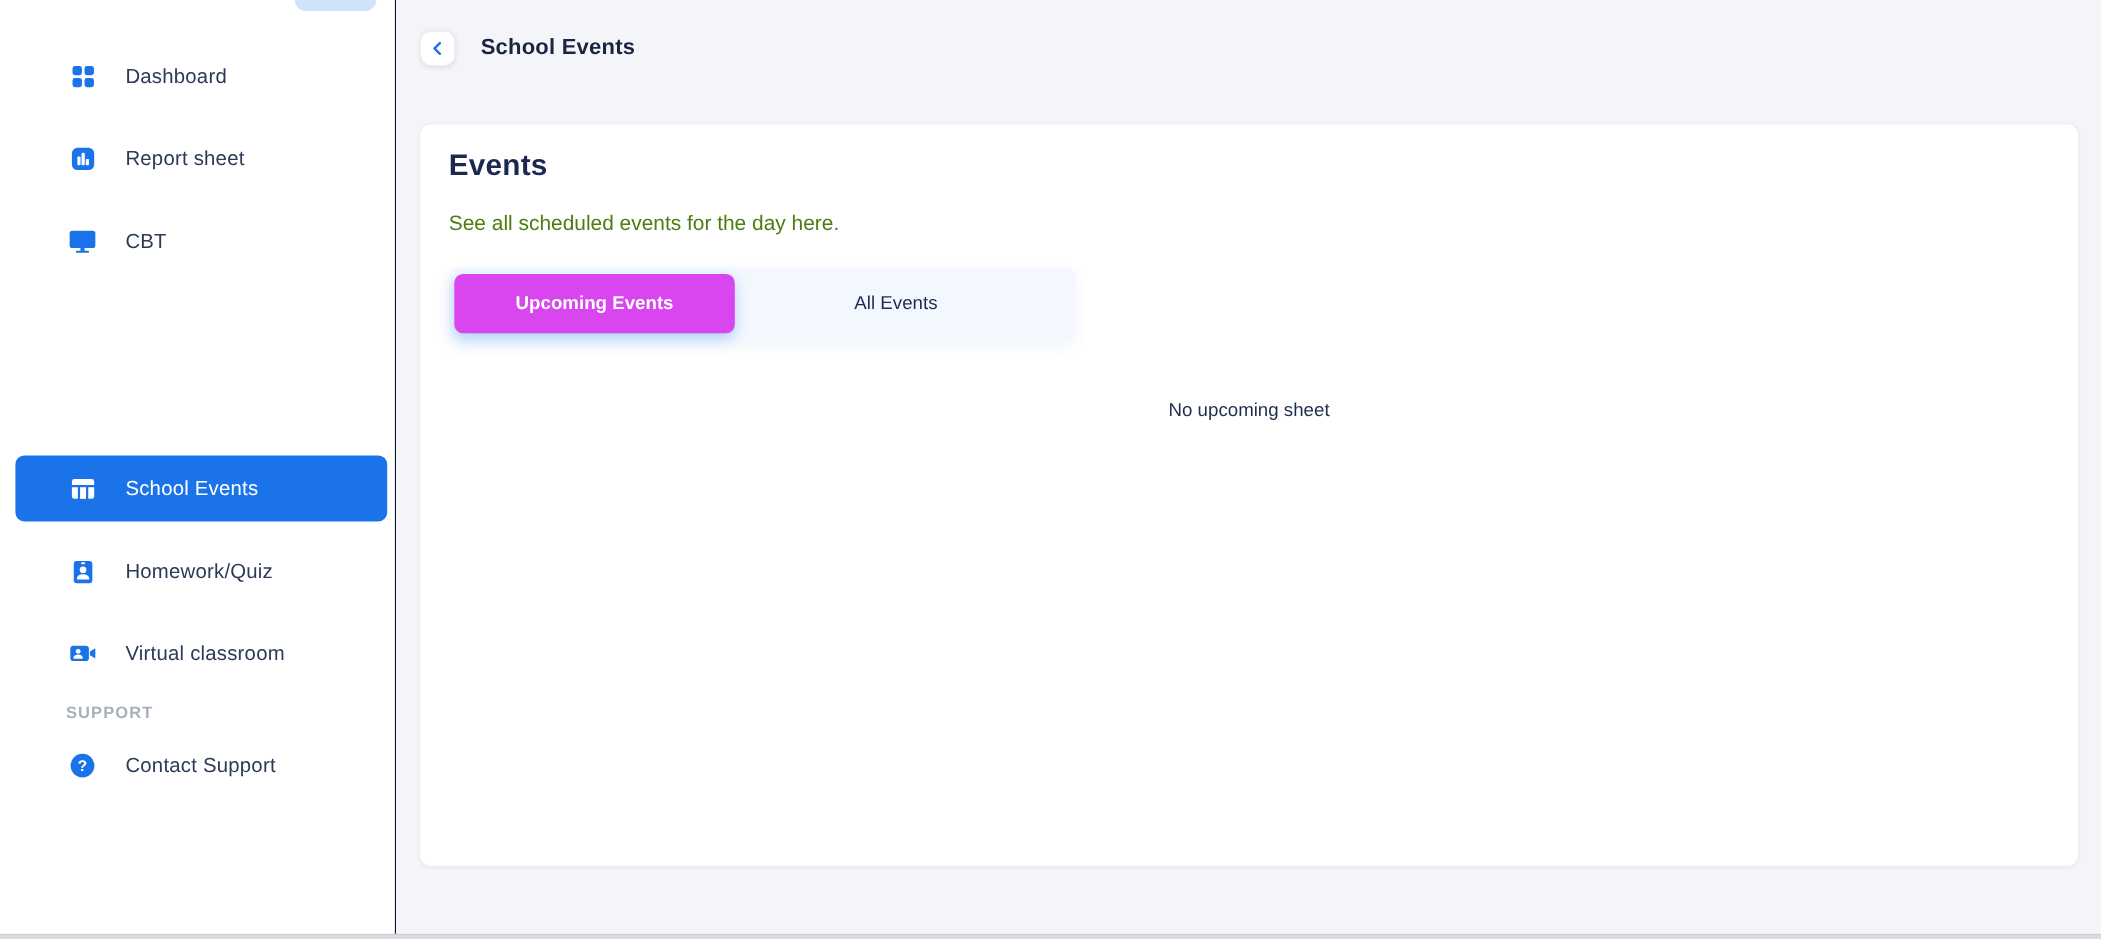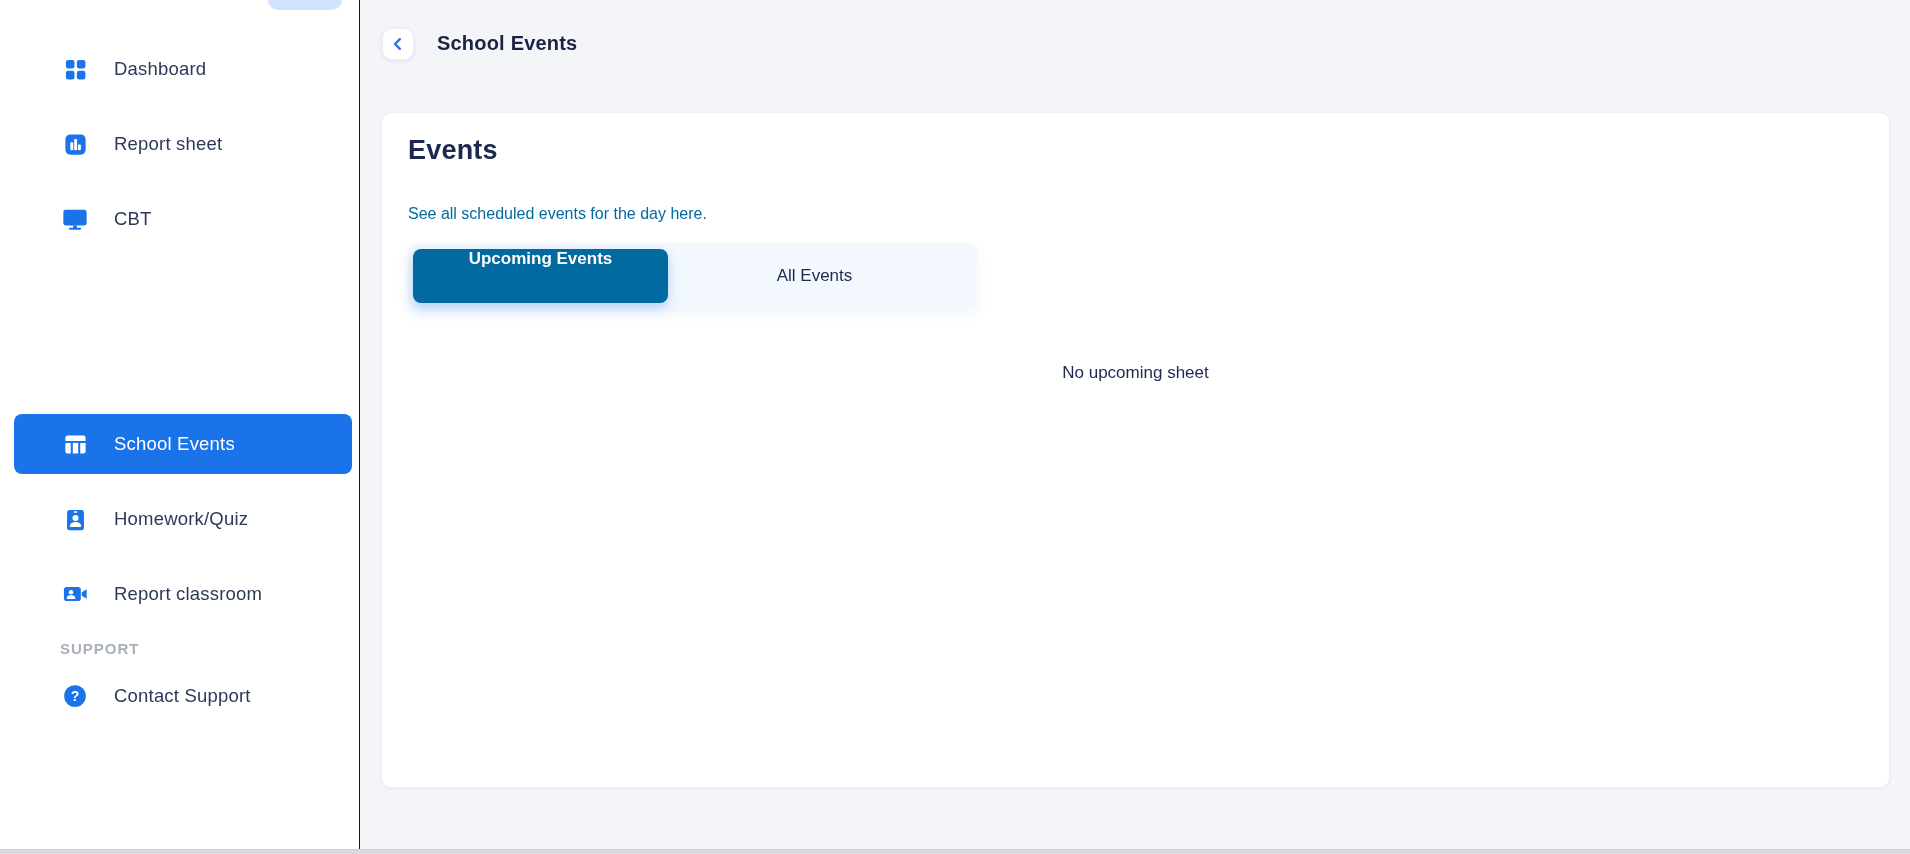--- a/index.html
+++ b/index.html
@@ -28,27 +28,27 @@
     box-shadow:0 1px 4px rgba(20,40,80,.10); display:flex; align-items:center;
     justify-content:center; cursor:pointer; }
   .page-title { position:absolute; left:77px; top:32px; font-size:20px;
     font-weight:bold; color:#1b2343; letter-spacing:.2px; }
 
   .card { position:absolute; left:21px; top:112px; width:1509px; height:676px;
     background:#ffffff; border:1px solid #eceef3; border-radius:10px;
     box-shadow:0 1px 3px rgba(16,24,40,.05); }
   .card-title { position:absolute; left:26px; top:22px; font-size:27px;
     font-weight:bold; color:#1b2850; letter-spacing:.2px; }
-  .card-sub { position:absolute; left:26px; top:92px; font-size:16px; color:#0369a1; }
+  .card-sub { position:absolute; left:26px; top:80px; font-size:19px; color:#4d7c0f; }
 
   .tabs { position:absolute; left:26px; top:130px; width:570px; height:66px;
     background:#f3f8fe; border-radius:10px;
     box-shadow:0 6px 14px rgba(40,90,180,.06); }
   .tab-active { position:absolute; left:5px; top:6px; width:255px; height:54px;
-    background:#0369a1; border-radius:8px; display:flex; 
+    background:#d946ef; border-radius:8px; display:flex; align-items:center;
     justify-content:center; box-shadow:0 5px 12px rgba(26,115,232,.30); cursor:pointer; }
   .tab-active span { color:#ffffff; font-size:17px; font-weight:bold; }
   .tab-inactive { position:absolute; left:259px; top:0; width:255px; height:66px;
     display:flex; align-items:center; justify-content:center; cursor:pointer; }
   .tab-inactive span { color:#1d2b4e; font-size:17px;margin-left:40px; }
 
   .empty-state { position:absolute; left:0; top:250px; width:100%;
     text-align:center; font-size:17px; color:#1d2b4e; }
 
   .bottom-strip { position:absolute; left:0; bottom:0; width:1910px; height:5px;
@@ -125,21 +125,21 @@
 
   <div class="nav-item" style="top:564px">
     <span class="ic">
       <svg width="28" height="28" viewBox="0 0 24 24">
         <rect x="2.5" y="6" width="14.5" height="12" rx="2.4" fill="#1a73e8"></rect>
         <path d="M17.8 10.6 L22 8 L22 16 L17.8 13.4 Z" fill="#1a73e8"></path>
         <circle cx="8.6" cy="10.4" r="1.9" fill="#ffffff"></circle>
         <path d="M8.6 12.9 c-2.2 0 -3.6 1.1 -3.6 2.4 v0.9 h7.2 v-0.9 c0 -1.3 -1.4 -2.4 -3.6 -2.4 z" fill="#ffffff"></path>
       </svg>
     </span>
-    <span class="lbl">Report classroom</span>
+    <span class="lbl">Virtual classroom</span>
   </div>
 
   <div class="support-heading">SUPPORT</div>
 
   <div class="nav-item" style="top:666px">
     <span class="ic">
       <svg width="26" height="26" viewBox="0 0 24 24">
         <circle cx="12" cy="12" r="10" fill="#1a73e8"></circle>
         <text x="12" y="16.6" text-anchor="middle" font-family="Liberation Sans, sans-serif" font-size="13" font-weight="bold" fill="#ffffff">?</text>
       </svg>

